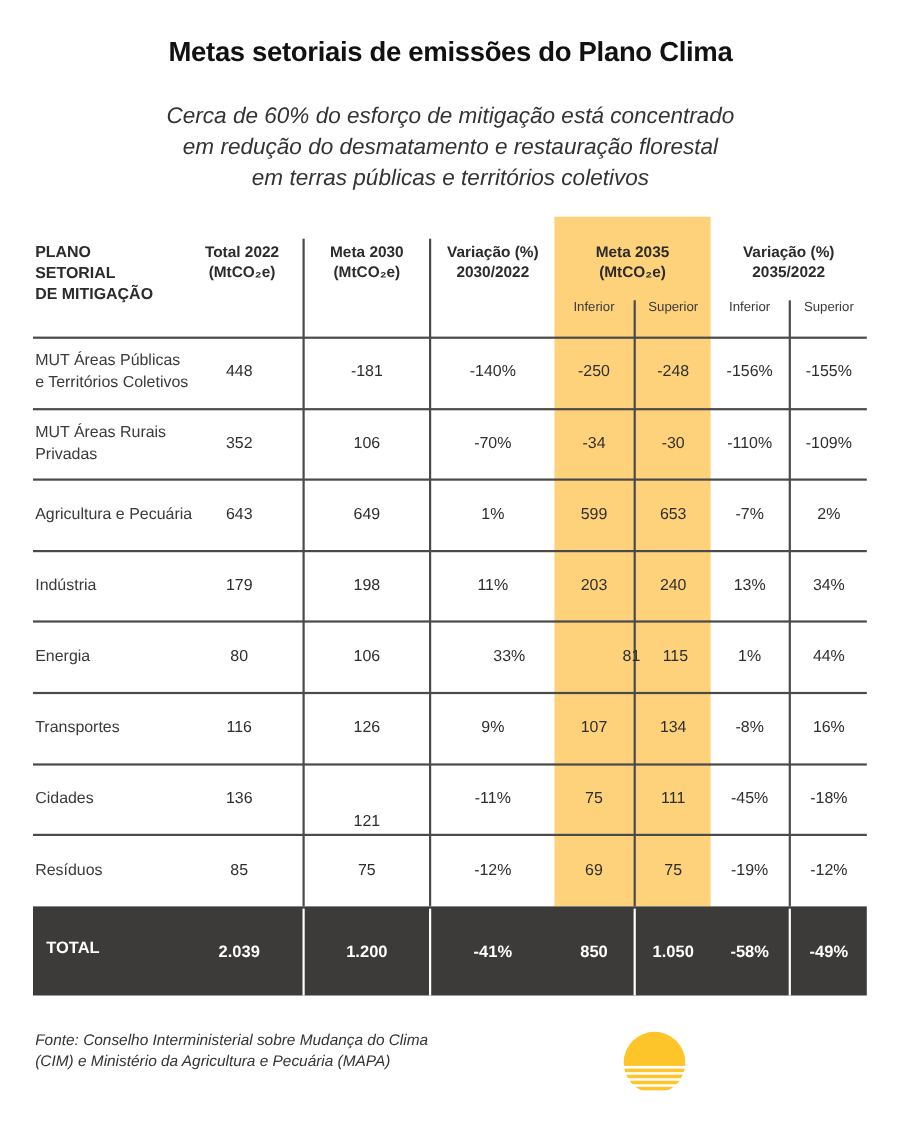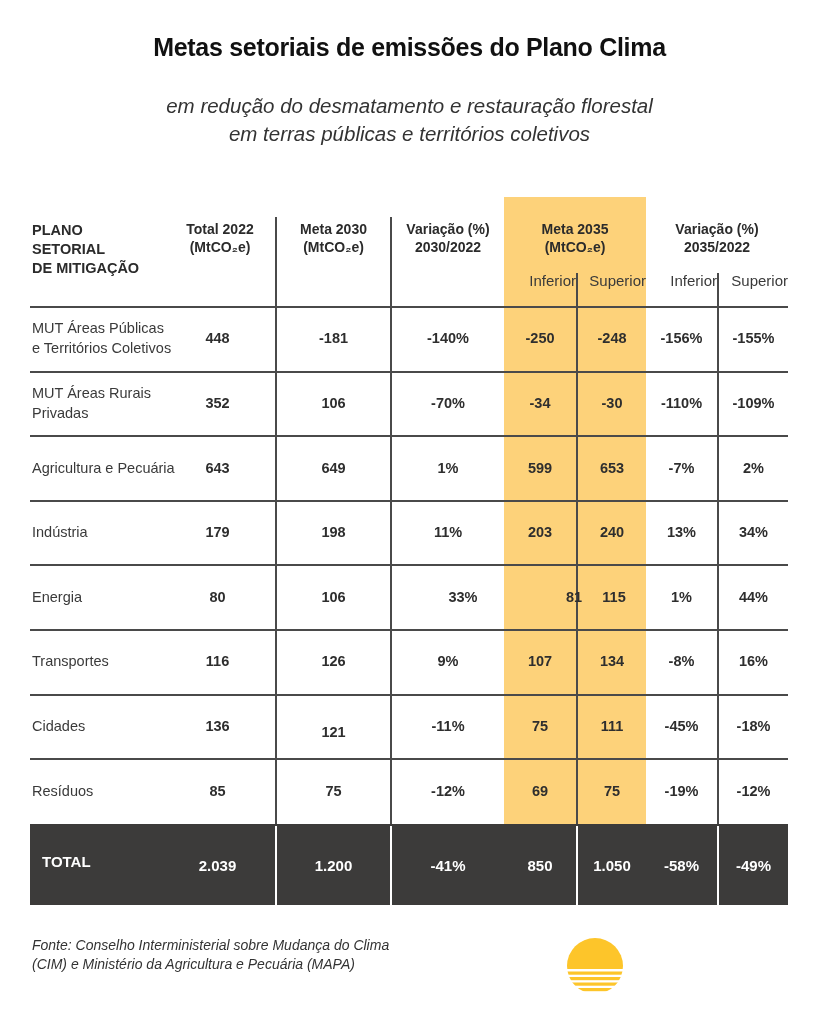--- a/index.html
+++ b/index.html
@@ -8,33 +8,34 @@
   .subtitle { position:absolute; left:0; width:819px; top:92px; text-align:center; font-size:20.5px; font-style:italic; color:#333; line-height:28px; }
   .subtitle div { white-space:nowrap; }
   #table { position:absolute; left:0; top:0; width:819px; height:1024px; }
   .band { position:absolute; left:504px; width:142px; top:197px; height:627px; background:#fdd27a; }
   .hline { position:absolute; left:30px; width:758px; height:2px; background:#4a4a4a; }
   .vline { position:absolute; width:2px; background:#4a4a4a; }
   .total-row { position:absolute; left:30px; width:758px; top:824px; height:81px; background:#3c3b3a; }
   .vwhite { position:absolute; width:2px; background:#ffffff; top:826px; height:79px; }
   .hdr { position:absolute; font-weight:bold; font-size:14px; line-height:18px; color:#2b2b2b; text-align:center; }
   .hdr-left { position:absolute; left:32px; top:221px; font-weight:bold; font-size:14.5px; line-height:19px; color:#2b2b2b; }
-  .sub { position:absolute; font-size:15px; color:#3a3a3a; text-align:right; top:272px; }
-  .cell { position:absolute; font-size:14.5px; font-weight:bold; text-align:center; color:#2e2e2e; }
+  .sub { position:absolute; font-size:12px; color:#3a3a3a; text-align:center; top:272px; }
+  .cell { position:absolute; font-size:14.5px; font-weight:normal; text-align:center; color:#2e2e2e; }
   .label { position:absolute; left:32px; font-size:14.5px; line-height:20px; color:#3a3a3a; }
   .tcell { position:absolute; font-size:15px; font-weight:bold; text-align:center; color:#ffffff; }
   .source { position:absolute; left:32px; top:936px; font-size:14px; font-style:italic; line-height:19px; color:#333; }
   .logo { position:absolute; left:565px; top:936px; width:230px; height:60px; }
   .logo-text { position:absolute; left:70px; top:-2px; font-size:27px; font-weight:bold; line-height:27px; color:#111; letter-spacing:-0.5px; }
 </style>
 </head>
 <body>
 
 <div class="title">Metas setoriais de emissões do Plano Clima</div>
 <div class="subtitle">
+  <div>Cerca de 60% do esforço de mitigação está concentrado</div>
   <div>em redução do desmatamento e restauração florestal</div>
   <div>em terras públicas e territórios coletivos</div>
 </div>
 
 <div id="table">
   <div class="band"></div>
 
   <div class="hdr-left">
     <div>PLANO</div>
     <div>SETORIAL</div>
@@ -145,21 +146,21 @@
       <div class="cell" style="left: 277px; width: 113px; top: 653.3px;">126</div>
       <div class="cell" style="left: 392px; width: 112px; top: 653.3px;">9%</div>
       <div class="cell" style="left: 504px; width: 72px; top: 653.3px; text-align: center;">107</div>
       <div class="cell" style="left: 578px; width: 68px; top: 653.3px;">134</div>
       <div class="cell" style="left: 646px; width: 71px; top: 653.3px;">-8%</div>
       <div class="cell" style="left: 719px; width: 69px; top: 653.3px;">16%</div>
       <div class="label" style="top: 715.9px;">
         <div>Cidades</div>
       </div>
       <div class="cell" style="left: 160px; width: 115px; top: 717.9px;">136</div>
-      <div class="cell" style="left: 277px; width: 113px; top: 724px;">121</div>
+      <div class="cell" style="left: 277px; width: 113px; top: 739px;">121</div>
       <div class="cell" style="left: 392px; width: 112px; top: 717.9px;">-11%</div>
       <div class="cell" style="left: 504px; width: 72px; top: 717.9px;">75</div>
       <div class="cell" style="left: 578px; width: 68px; top: 717.9px;">111</div>
       <div class="cell" style="left: 646px; width: 71px; top: 717.9px;">-45%</div>
       <div class="cell" style="left: 719px; width: 69px; top: 717.9px;">-18%</div>
       <div class="label" style="top: 780.5px;">
         <div>Resíduos</div>
       </div>
       <div class="cell" style="left: 160px; width: 115px; top: 782.5px;">85</div>
       <div class="cell" style="left: 277px; width: 113px; top: 782.5px;">75</div>

